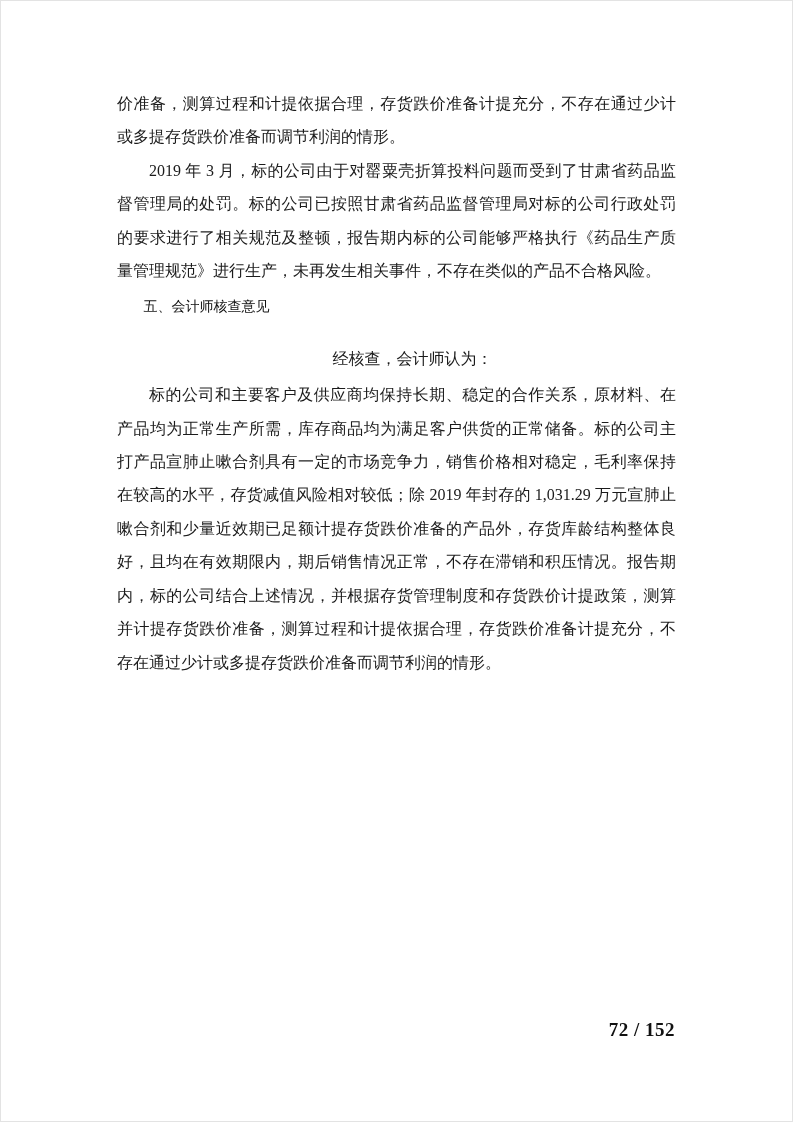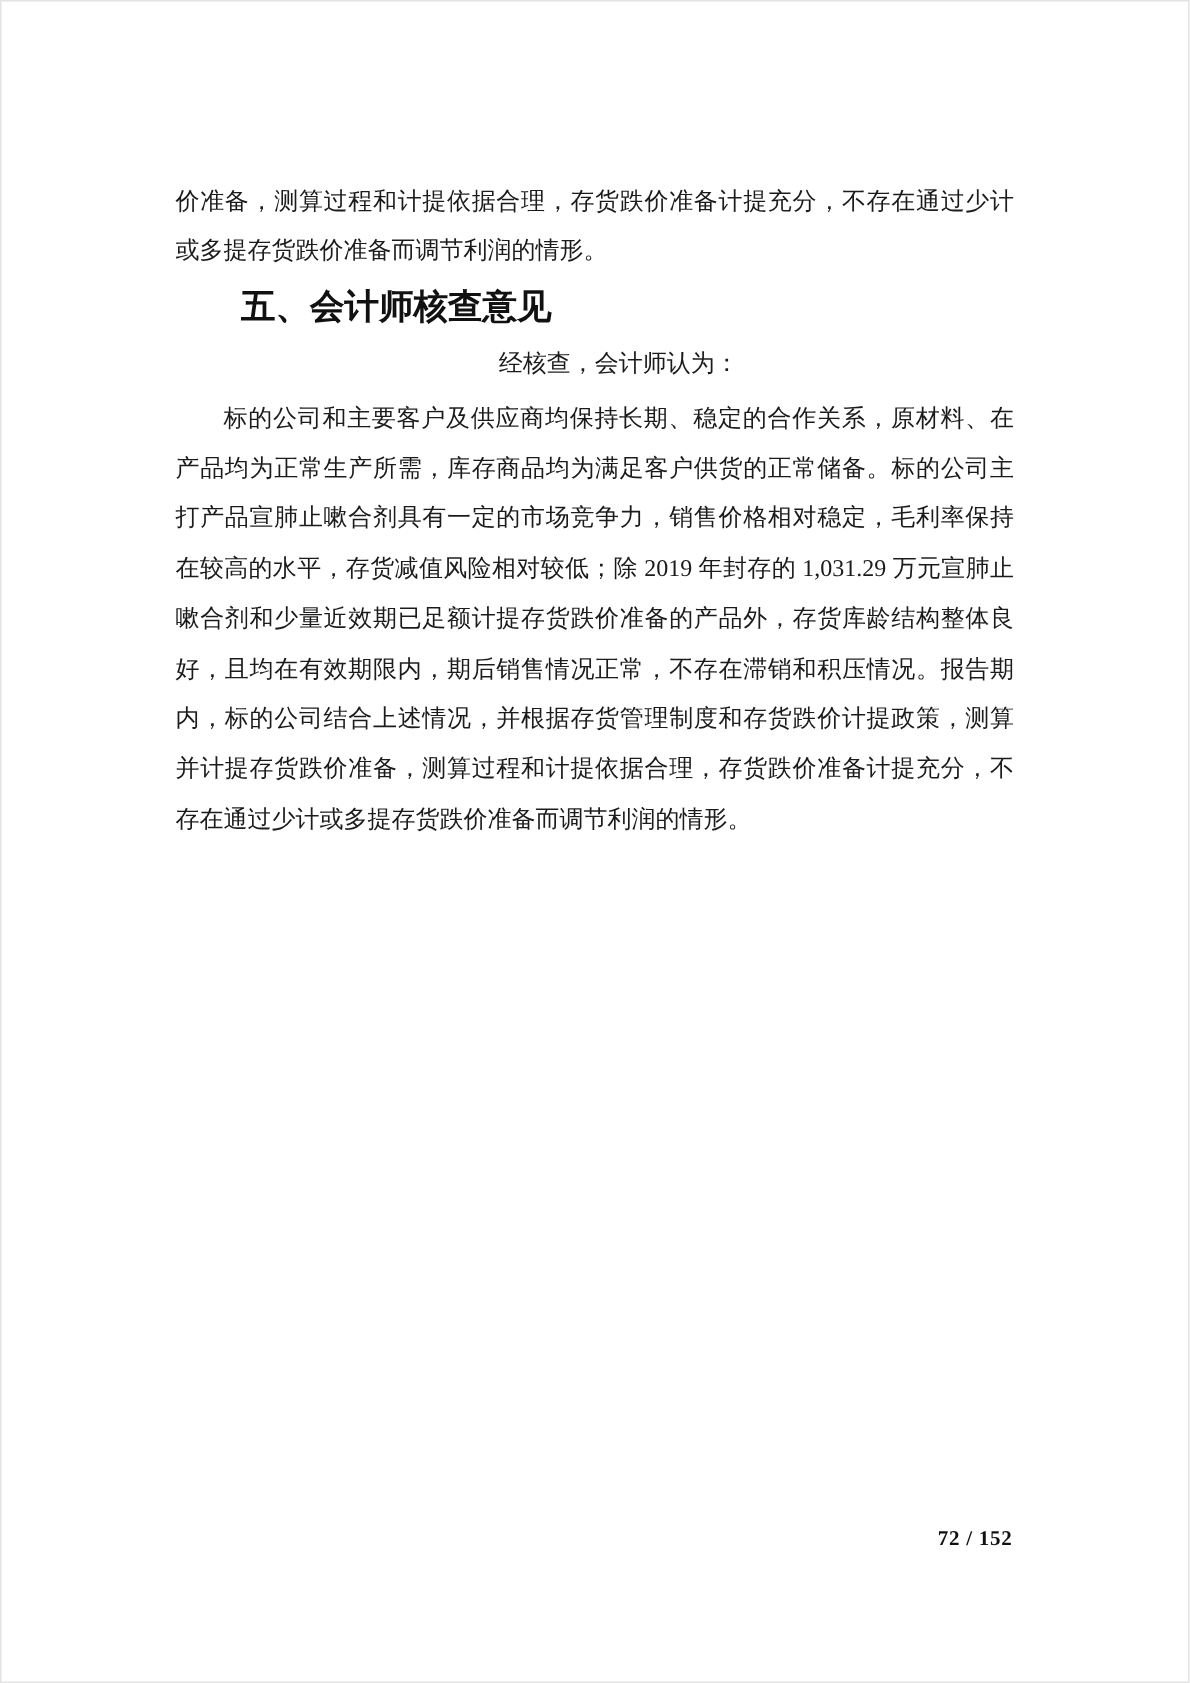--- a/index.html
+++ b/index.html
@@ -13,60 +13,61 @@
     position: relative;
     overflow: hidden;
     font-family: "Liberation Serif", "DejaVu Serif", serif;
     color: #1b1b1b;
     box-shadow: inset 0 0 0 1px #e3e3e3;
   }
   .page {
     position: absolute;
     inset: 0;
     box-sizing: border-box;
-    padding: 118px 117px 0 117px;
+    padding: 87px 117px 0 117px;
   }
   .para {
     margin: 0;
     font-size: 16px;
     line-height: 33.4px;
     text-align: justify;
     text-justify: inter-ideograph;
     text-indent: 2em;
     word-break: break-all;
   }
   .para.no-indent {
     text-indent: 0;
   }
   .para.lead {
     margin-bottom: 3px;
     text-align: center;
   }
   .heading {
-    margin: 3px 0 5px 0;
-    font-size: 23px;
-    font-weight: bold;
+    margin: 3px 0 18px 0;
+    font-size: 14px;
+    font-weight: normal;
     line-height: 33.4px;
     text-indent: 1.9em;
     color: #111111;
   }
   .footer {
     position: absolute;
     top: 1019px;
     right: 118px;
-    font-size: 14px;
+    font-size: 19px;
     font-weight: bold;
     color: #111111;
     letter-spacing: 0.5px;
   }
 </style>
 </head>
 <body>
 
 <div class="page">
   <div class="body-text">
     <p class="para no-indent">价准备，测算过程和计提依据合理，存货跌价准备计提充分，不存在通过少计或多提存货跌价准备而调节利润的情形。</p>
+    <p class="para">2019 年 3 月，标的公司由于对罂粟壳折算投料问题而受到了甘肃省药品监督管理局的处罚。标的公司已按照甘肃省药品监督管理局对标的公司行政处罚的要求进行了相关规范及整顿，报告期内标的公司能够严格执行《药品生产质量管理规范》进行生产，未再发生相关事件，不存在类似的产品不合格风险。</p>
     <h2 class="heading">五、会计师核查意见</h2>
     <p class="para lead">经核查，会计师认为：</p>
     <p class="para">标的公司和主要客户及供应商均保持长期、稳定的合作关系，原材料、在产品均为正常生产所需，库存商品均为满足客户供货的正常储备。标的公司主打产品宣肺止嗽合剂具有一定的市场竞争力，销售价格相对稳定，毛利率保持在较高的水平，存货减值风险相对较低；除 2019 年封存的 1,031.29 万元宣肺止嗽合剂和少量近效期已足额计提存货跌价准备的产品外，存货库龄结构整体良好，且均在有效期限内，期后销售情况正常，不存在滞销和积压情况。报告期内，标的公司结合上述情况，并根据存货管理制度和存货跌价计提政策，测算并计提存货跌价准备，测算过程和计提依据合理，存货跌价准备计提充分，不存在通过少计或多提存货跌价准备而调节利润的情形。</p>
   </div>
   <div class="footer">72 / 152</div>
 </div>
 
 </body></html>

